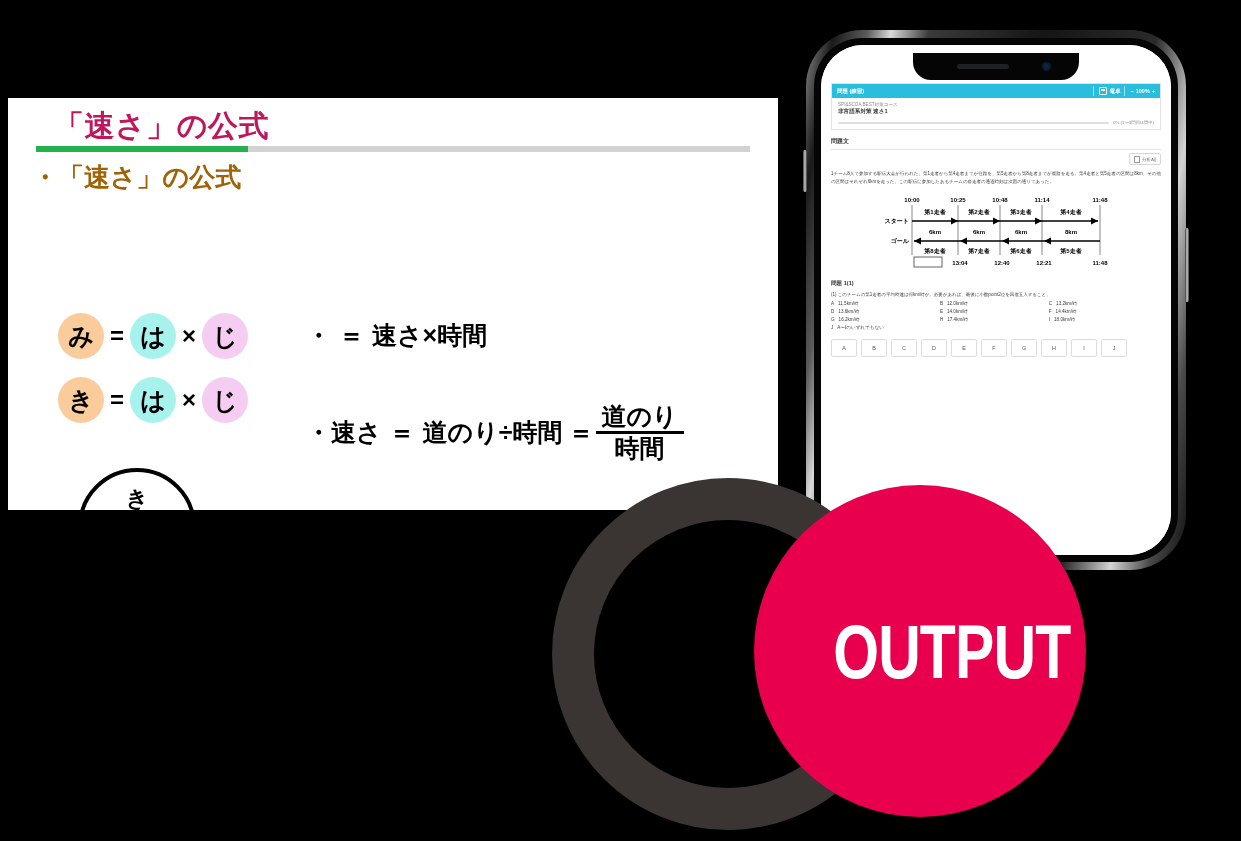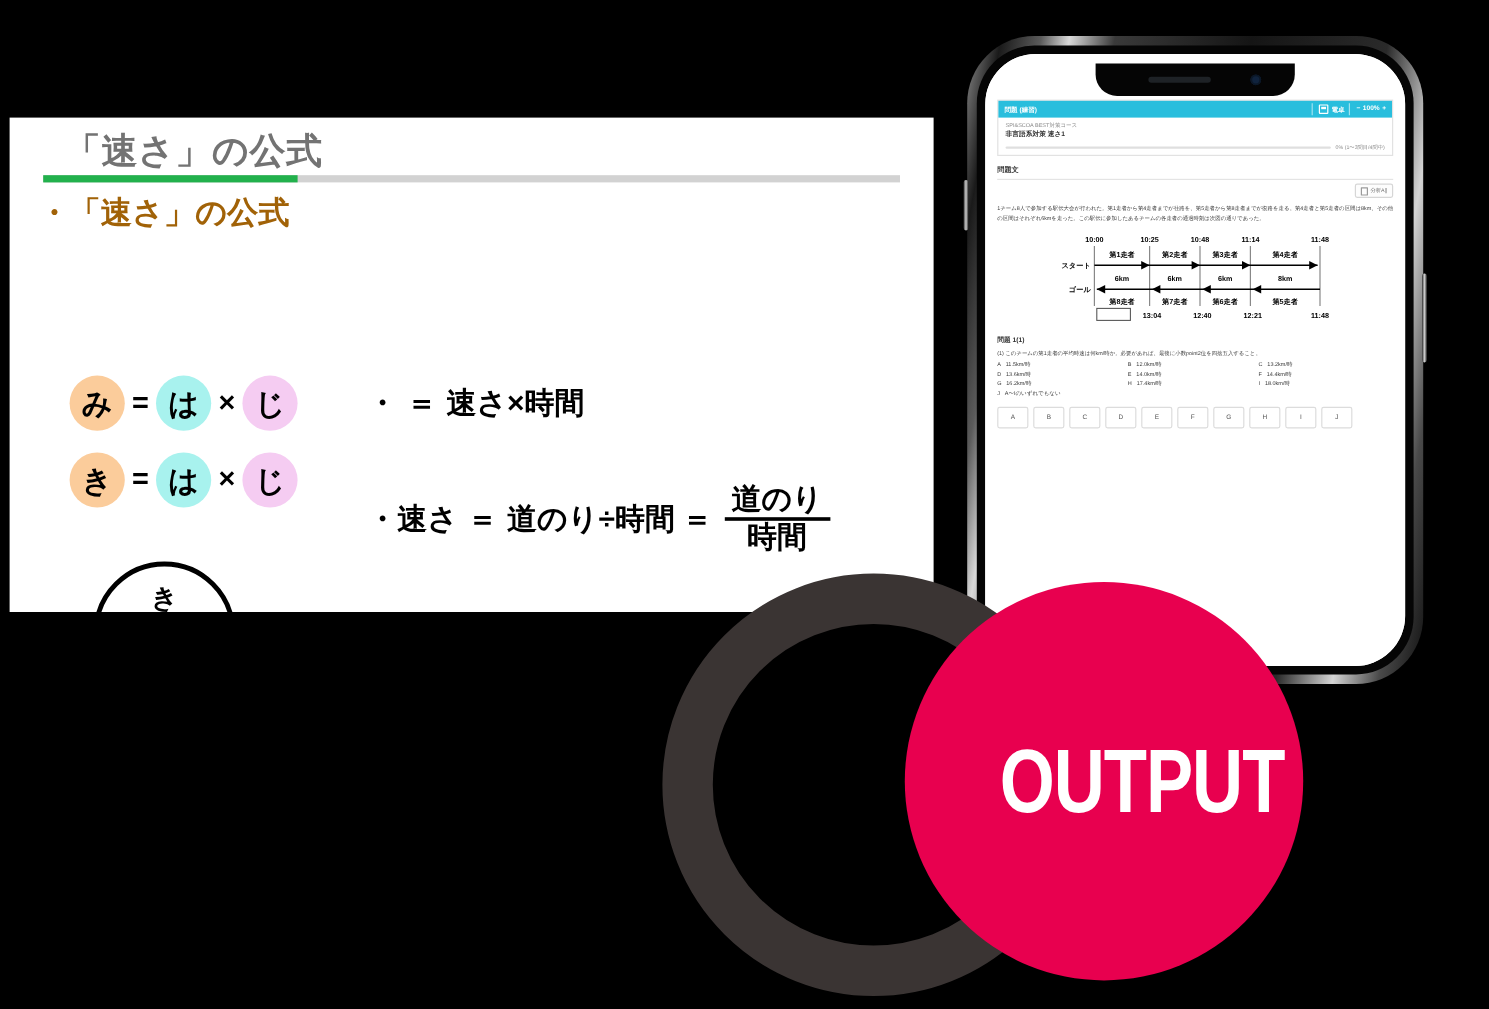--- a/index.html
+++ b/index.html
@@ -25,21 +25,21 @@
     height: 412px;
     background: #ffffff;
     overflow: hidden;
   }
   #slide-title {
     position: absolute;
     left: 46px;
     top: 8px;
     font-size: 30px;
     font-weight: bold;
-    color: #737373;
+    color: #be185d;
     letter-spacing: 0.5px;
     white-space: nowrap;
   }
   #title-rule {
     position: absolute;
     left: 28px;
     top: 48px;
     width: 714px;
     height: 6px;
     background: #d2d2d2;
@@ -118,21 +118,21 @@
     font-weight: bold;
     color: #000;
     white-space: nowrap;
   }
   #eq-1 { left: 298px; top: 221px; }
   #eq-2 { left: 298px; top: 305px; }
   .frac {
     display: inline-flex;
     flex-direction: column;
     align-items: center;
-    margin-left: 8px;
+    margin-left: 0;
     line-height: 1.08;
   }
   .frac-num { padding: 0 6px 1px 6px; }
   .frac-bar { width: 100%; height: 3px; background: #000; }
   .frac-den { padding: 1px 6px 0 6px; }
 
   
   #phone {
     position: absolute;
     left: 806px;

